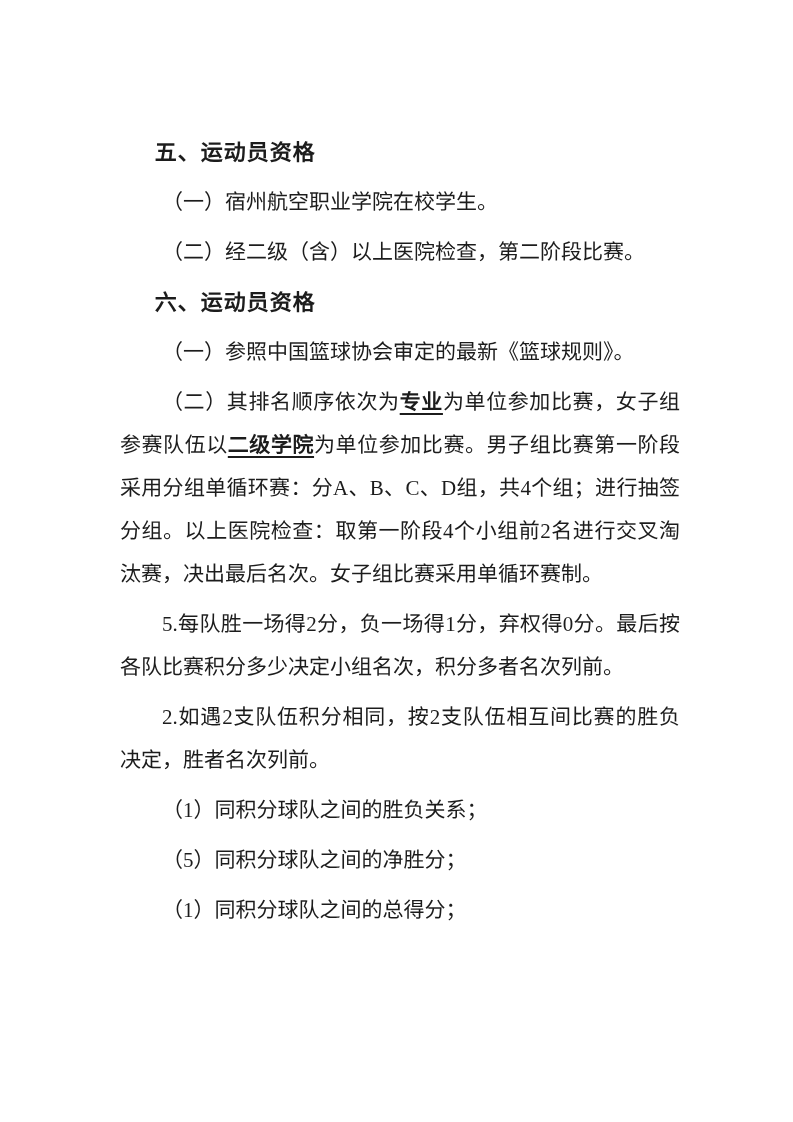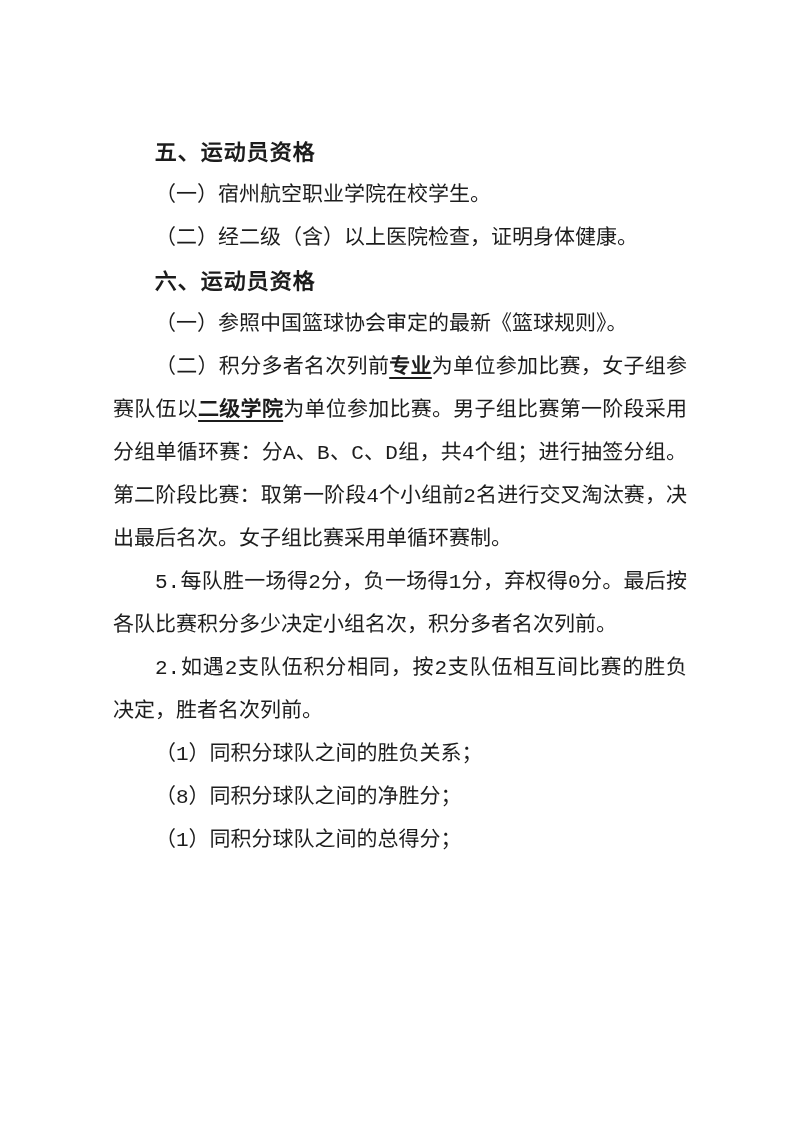--- a/index.html
+++ b/index.html
@@ -19,23 +19,22 @@
     top: 131px;
     left: 113px;
     width: 574px;
     font-family: "Liberation Serif", "DejaVu Serif", serif;
     font-size: 21px;
     line-height: 43px;
     color: #1c1c1c;
     text-align: justify;
   }
   .para {
-    margin: 0;
+    margin: 7px;
     text-indent: 2em;
-    font-family: Liberation Mono, monospace;
   }
   .heading {
     margin: 0;
     text-indent: 1.9em;
     font-family: "Liberation Sans", "DejaVu Sans", sans-serif;
     font-weight: bold;
     font-size: 22px;
     letter-spacing: 1px;
     text-align: left;
   }
@@ -46,23 +45,23 @@
     text-decoration-thickness: 1.5px;
   }
 </style>
 </head>
 <body>
 
 <div class="page">
   <div class="content">
     <p class="heading">五、运动员资格</p>
     <p class="para">（一）宿州航空职业学院在校学生。</p>
-    <p class="para">（二）经二级（含）以上医院检查，证明身体健康。</p>
+    <p class="para">（二）经二级（含）以上医院检查，第二阶段比赛。</p>
     <p class="heading">六、运动员资格</p>
     <p class="para">（一）参照中国篮球协会审定的最新《篮球规则》。</p>
-    <p class="para"><span>（二）积分多者名次列前</span><span class="bu">专业</span><span>为单位参加比赛，女子组参赛队伍以</span><span class="bu">二级学院</span><span>为单位参加比赛。男子组比赛第一阶段采用分组单循环赛：分A、B、C、D组，共4个组；进行抽签分组。第二阶段比赛：取第一阶段4个小组前2名进行交叉淘汰赛，决出最后名次。女子组比赛采用单循环赛制。</span></p>
+    <p class="para"><span>（二）其排名顺序依次为</span><span class="bu">专业</span><span>为单位参加比赛，女子组参赛队伍以</span><span class="bu">二级学院</span><span>为单位参加比赛。男子组比赛第一阶段采用分组单循环赛：分A、B、C、D组，共4个组；进行抽签分组。以上医院检查：取第一阶段4个小组前2名进行交叉淘汰赛，决出最后名次。女子组比赛采用单循环赛制。</span></p>
     <p class="para">5.每队胜一场得2分，负一场得1分，弃权得0分。最后按各队比赛积分多少决定小组名次，积分多者名次列前。</p>
     <p class="para">2.如遇2支队伍积分相同，按2支队伍相互间比赛的胜负决定，胜者名次列前。</p>
     <p class="para">（1）同积分球队之间的胜负关系；</p>
-    <p class="para">（8）同积分球队之间的净胜分；</p>
+    <p class="para">（5）同积分球队之间的净胜分；</p>
     <p class="para">（1）同积分球队之间的总得分；</p>
   </div>
 </div>
 
 </body></html>

